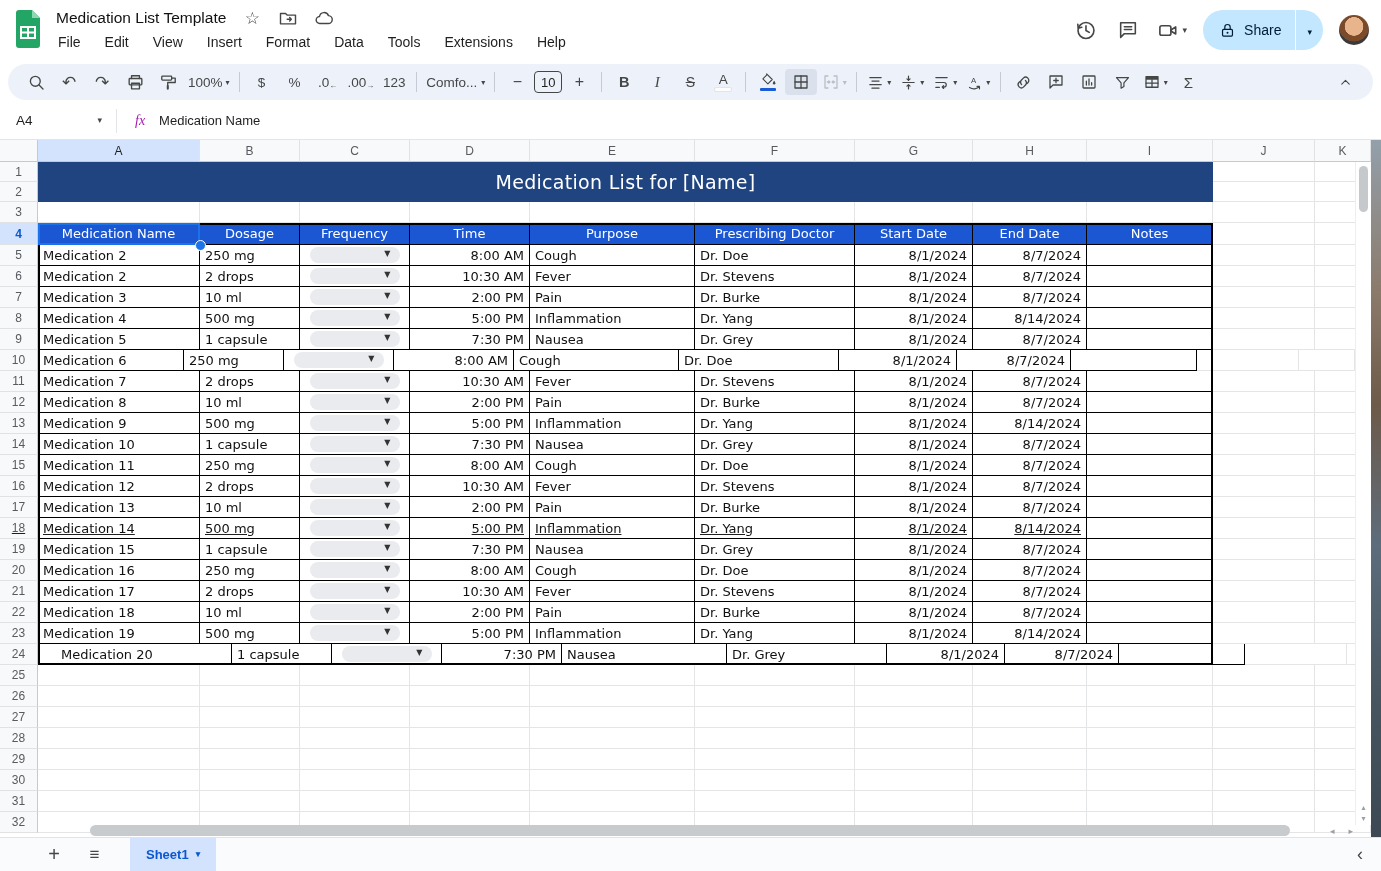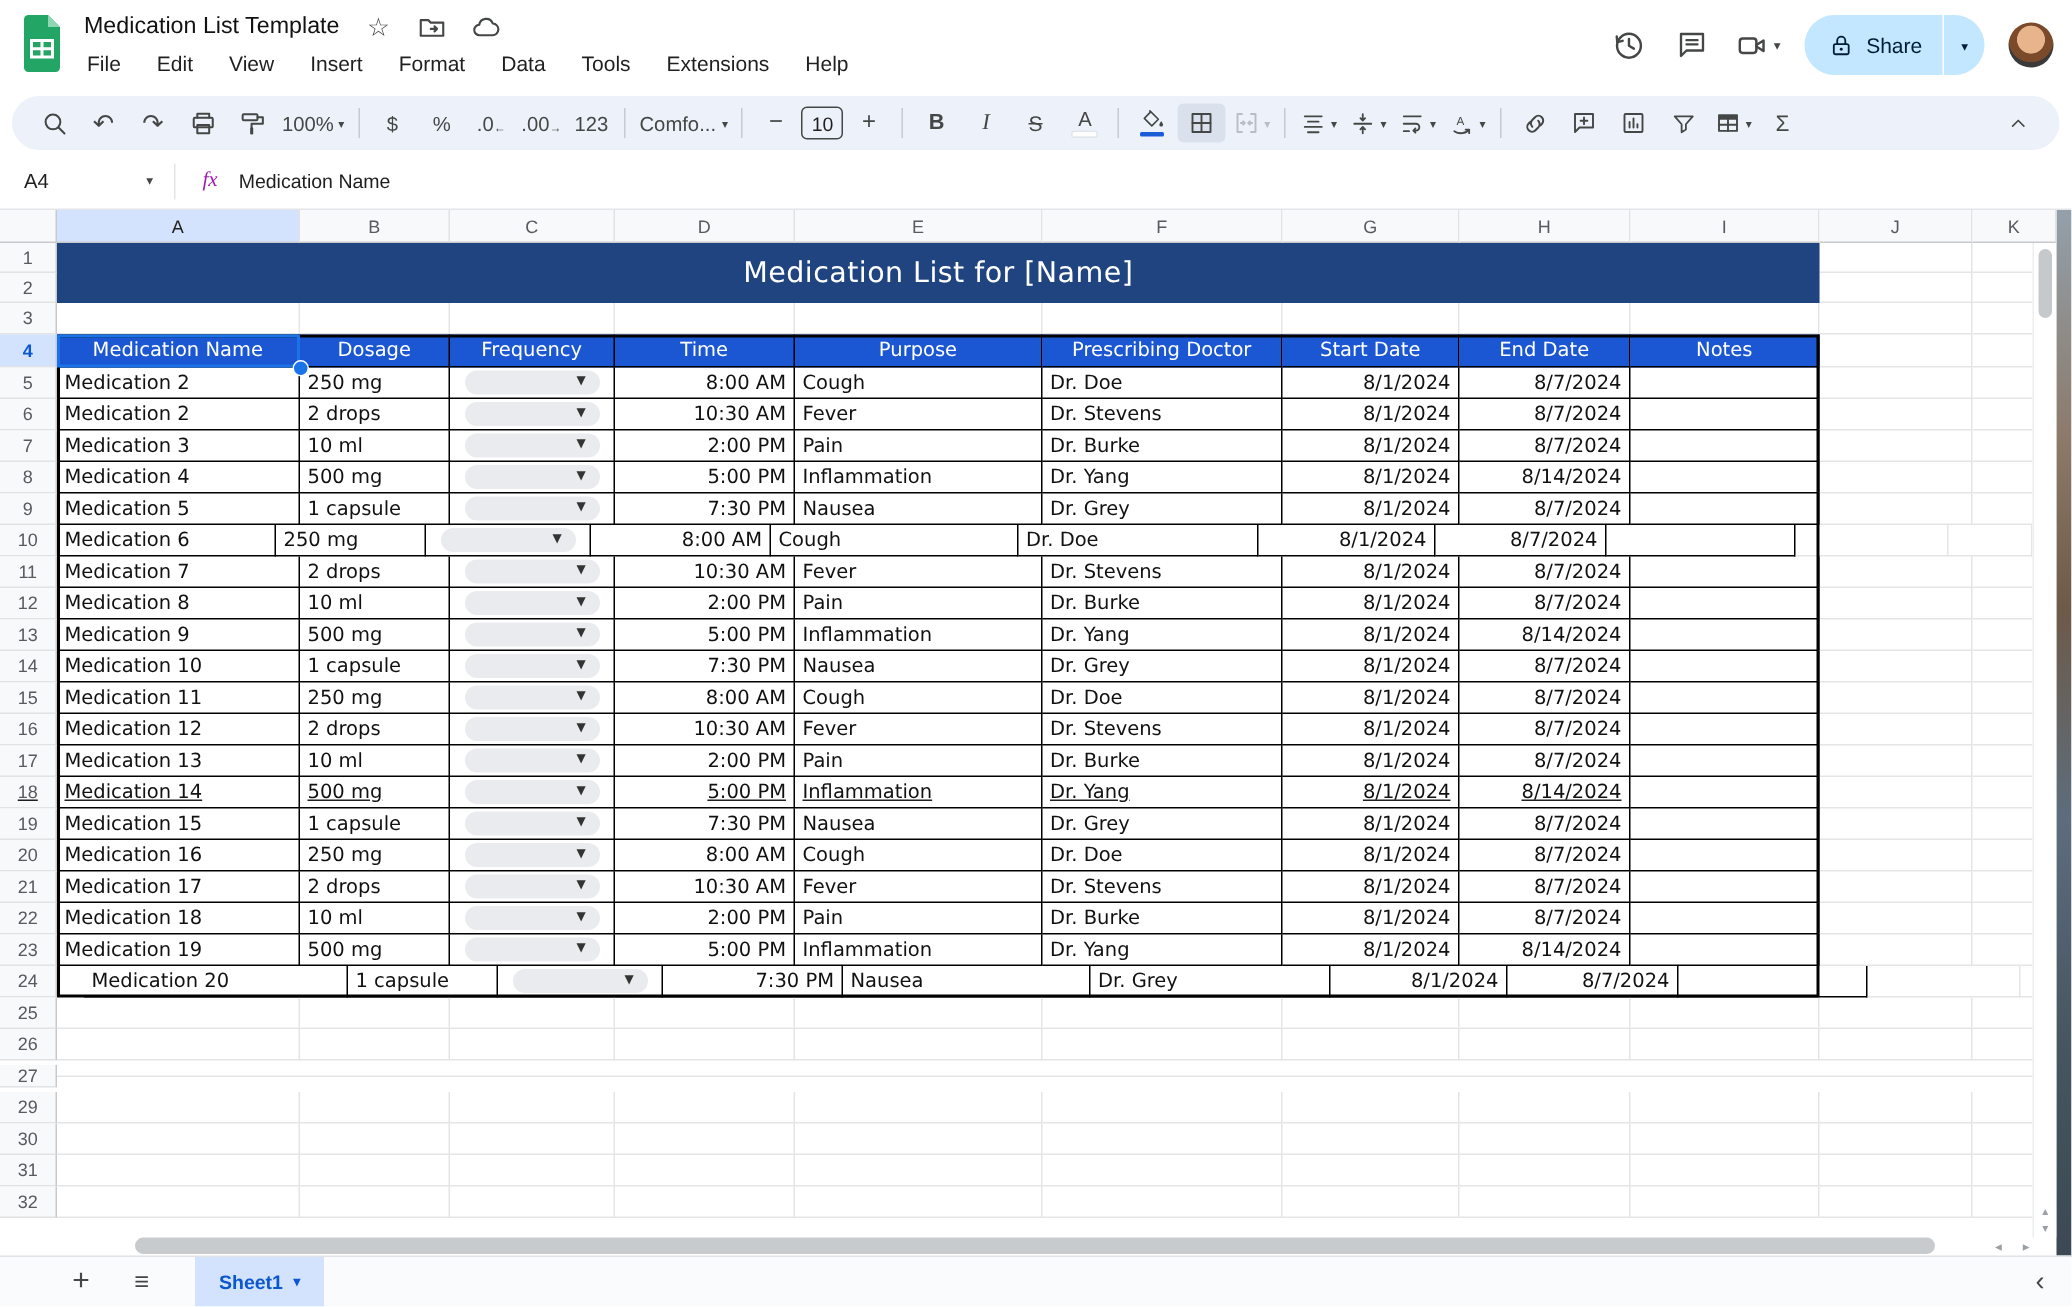--- a/index.html
+++ b/index.html
@@ -806,22 +806,36 @@
         <div class="cell gcell" style="width: 110px;"></div>
         <div class="cell gcell" style="width: 120px;"></div>
         <div class="cell gcell" style="width: 165px;"></div>
         <div class="cell gcell" style="width: 160px;"></div>
         <div class="cell gcell" style="width: 118px;"></div>
         <div class="cell gcell" style="width: 114px;"></div>
         <div class="cell gcell" style="width: 126px;"></div>
         <div class="cell gcell" style="width: 102px;"></div>
         <div class="cell gcell" style="width: 56px;"></div>
       </div>
-      <div class="grow" style="height: 21px; align-items: center;">
+      <div class="grow" style="height: 21px;">
         <div class="rnum">27</div>
+        <div class="cell gcell" style="width: 162px;"></div>
+        <div class="cell gcell" style="width: 100px;"></div>
+        <div class="cell gcell" style="width: 110px;"></div>
+        <div class="cell gcell" style="width: 120px;"></div>
+        <div class="cell gcell" style="width: 165px;"></div>
+        <div class="cell gcell" style="width: 160px;"></div>
+        <div class="cell gcell" style="width: 118px;"></div>
+        <div class="cell gcell" style="width: 114px;"></div>
+        <div class="cell gcell" style="width: 126px;"></div>
+        <div class="cell gcell" style="width: 102px;"></div>
+        <div class="cell gcell" style="width: 56px;"></div>
+      </div>
+      <div class="grow" style="height: 21px;">
+        <div class="rnum">28</div>
         <div class="cell gcell" style="width: 162px;"></div>
         <div class="cell gcell" style="width: 100px;"></div>
         <div class="cell gcell" style="width: 110px;"></div>
         <div class="cell gcell" style="width: 120px;"></div>
         <div class="cell gcell" style="width: 165px;"></div>
         <div class="cell gcell" style="width: 160px;"></div>
         <div class="cell gcell" style="width: 118px;"></div>
         <div class="cell gcell" style="width: 114px;"></div>
         <div class="cell gcell" style="width: 126px;"></div>
         <div class="cell gcell" style="width: 102px;"></div>

